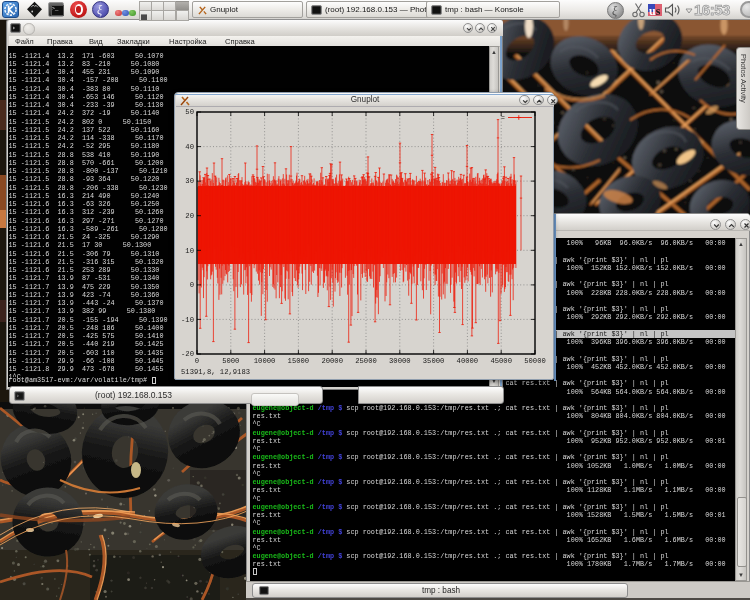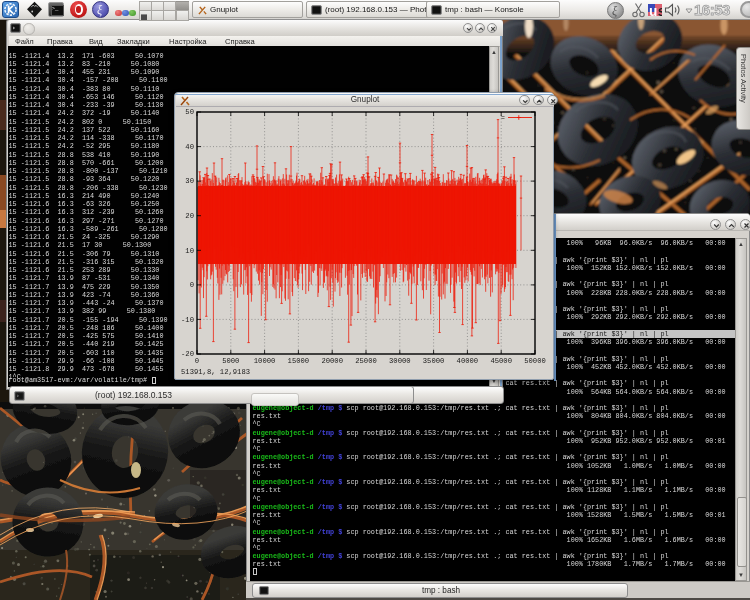--- a/index.html
+++ b/index.html
@@ -799,21 +799,21 @@
 
 <div class="sbar" style="left:482px;top:25.5px;width:10px;height:341px;">
 <div class="sarr" style="top:0;">▲</div>
 <div class="sarr" style="bottom:0;">▼</div>
 <div class="sthumb" style="left:0.5px;top:215px;width:8.5px;height:115px;"></div>
 </div>
 <div class="abs" style="left:493px;top:16px;width:2px;height:352px;background:#7da3cd;"></div>
 </div>
 
 <div class="abs tbar" style="left:358px;top:386px;width:146px;height:18px;border-radius:0 3px 3px 0;box-sizing:border-box;"></div>
-<div class="abs tbar" style="left:9px;top:386px;width:405px;height:18px;border-radius:3px;box-sizing:border-box;">
+<div class="abs tbar" style="left:9px;top:386px;width:314px;height:18px;border-radius:3px;box-sizing:border-box;">
 <svg class="abs" style="left:4px;top:3.5px" width="11" height="11" viewBox="0 0 11 11">
       <rect x="0.5" y="0.5" width="10" height="9" rx="1.5" fill="#3a3a3a" stroke="#9e9e9e"></rect>
       <rect x="2.2" y="2.2" width="6.6" height="5.6" fill="#151515"></rect>
       <path d="M3.2 4l1.2 0.9-1.2 0.9" stroke="#b8b8b8" stroke-width="0.6" fill="none"></path>
     </svg>
 <div class="abs" style="left:85px;top:3.2px;font-size:8.5px;color:#2a2a2a;">(root) 192.168.0.153</div>
 <div class="abs" style="left:241px;top:5.5px;width:46px;height:11px;border-radius:3px;background:linear-gradient(#fafaf8,#e2e0dc);border:1px solid #c5c3bf;"></div>
 </div>
 
 <div class="abs" style="left:174px;top:92px;width:380px;height:288px;background:#d7d4cf;border:1px solid #8f9dad;border-radius:4px 4px 2px 2px;box-sizing:border-box;box-shadow:0 2px 5px rgba(0,0,0,0.45);">
@@ -960,21 +960,21 @@
 </div>
 <svg class="abs" style="left:630px;top:2px" width="17" height="16" viewBox="0 0 17 16">
       <g stroke="#6a6a6a" stroke-width="1.1" fill="none">
         <circle cx="5" cy="12.5" r="2.2"></circle>
         <circle cx="12" cy="12.5" r="2.2"></circle>
         <path d="M5.8 10.7L11.5 1.5M11.2 10.7L5.5 1.5"></path>
       </g>
     </svg>
 <div class="abs" style="left:648px;top:3.5px;width:14px;height:12.5px;background:#dd6070;overflow:hidden;">
 <div style="position:absolute;left:0;top:0;width:7px;height:8px;background:#3848b8;"></div>
-<div style="position:absolute;left:1px;top:0.5px;color:#fff;font-size:14px;font-weight:bold;font-family:Liberation Mono, monospace;text-align:right;">u<span style="color:#222;">s</span></div>
+<div style="position:absolute;left:1px;top:0.5px;color:#fff;font-size:12px;font-weight:bold;font-family:Liberation Serif, serif;text-align:right;">u<span style="color:#222;">s</span></div>
 </div>
 <svg class="abs" style="left:664px;top:3px" width="17" height="14" viewBox="0 0 17 14">
       <path d="M1.5 5h3l4-3.5v11L4.5 9h-3z" fill="none" stroke="#555" stroke-width="1.1"></path>
       <path d="M11 4.5q1.8 2.5 0 5M13.5 2.5q3 4.5 0 9" stroke="#555" stroke-width="1.1" fill="none"></path>
     </svg>
 <svg class="abs" style="left:685px;top:7.5px" width="8" height="6" viewBox="0 0 8 6">
       <path d="M1 1h6L4 5z" fill="none" stroke="#8a8a8a" stroke-width="0.9"></path>
     </svg>
 <div class="abs" style="left:694px;top:0.5px;font-size:15px;font-weight:bold;color:#e0e0e0;-webkit-text-stroke:0.75px #9a9a9a;letter-spacing:-0.5px;">16:53</div>
 <div class="abs" style="left:740px;top:1px;width:17px;height:17px;border-radius:50%;border:2px solid #9a9a9a;background:radial-gradient(circle at 35% 30%,#e8e8e8,#b0b0b0);box-sizing:border-box;"></div>

